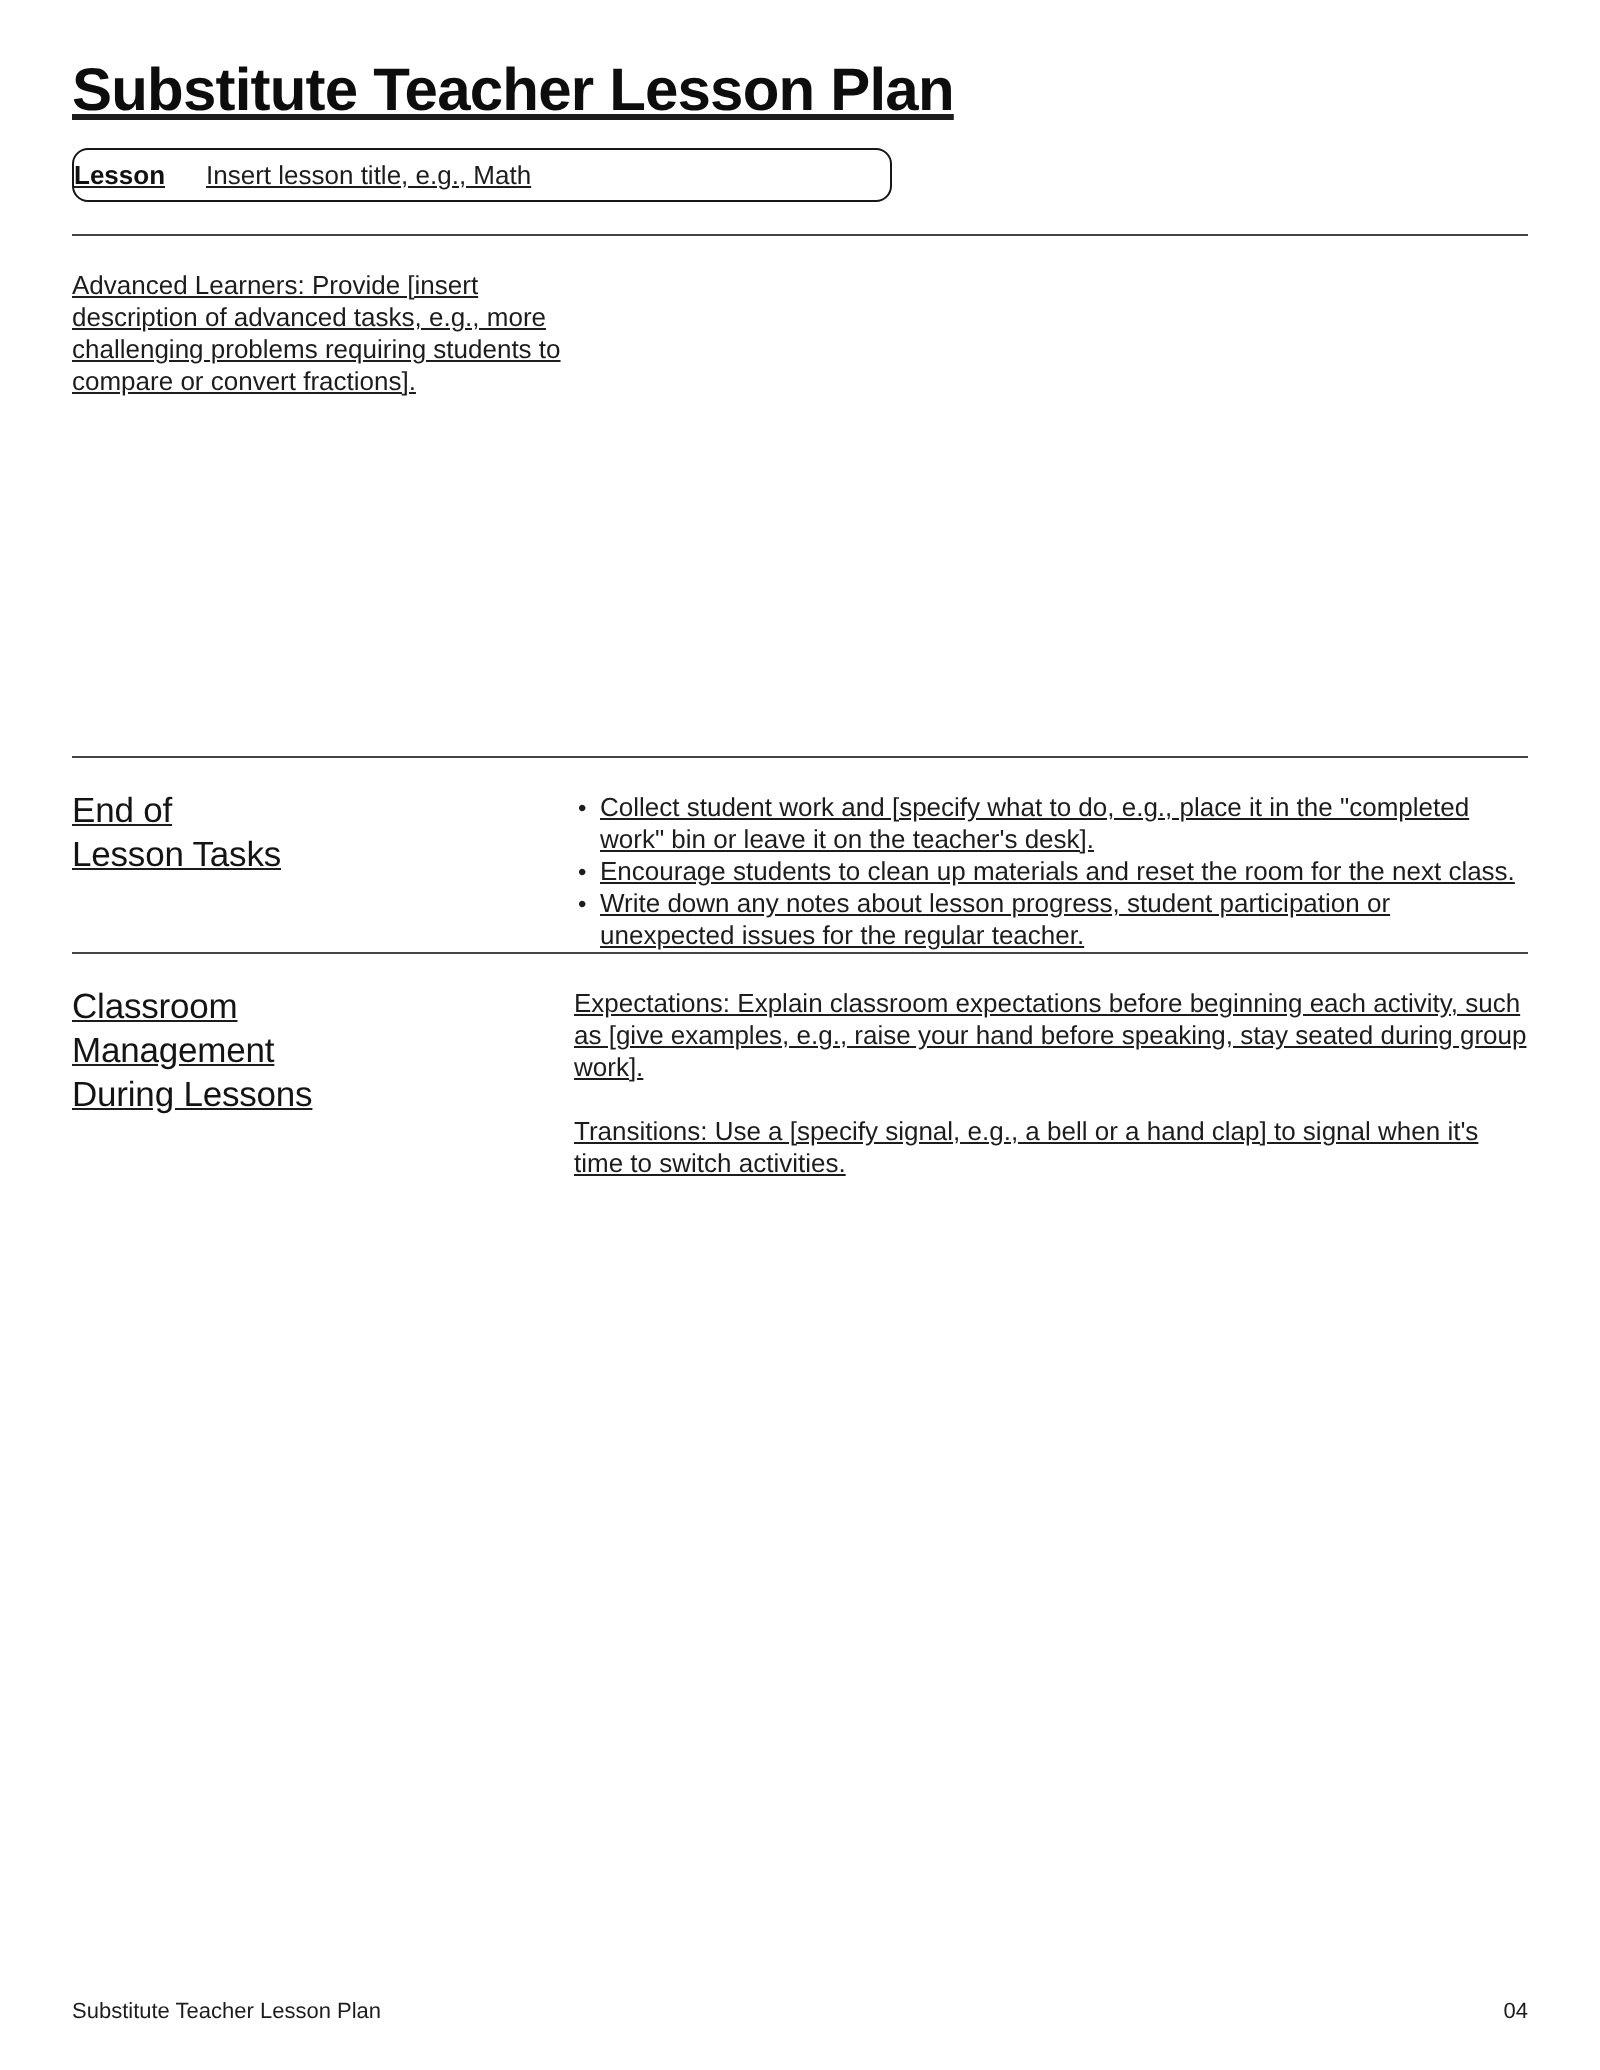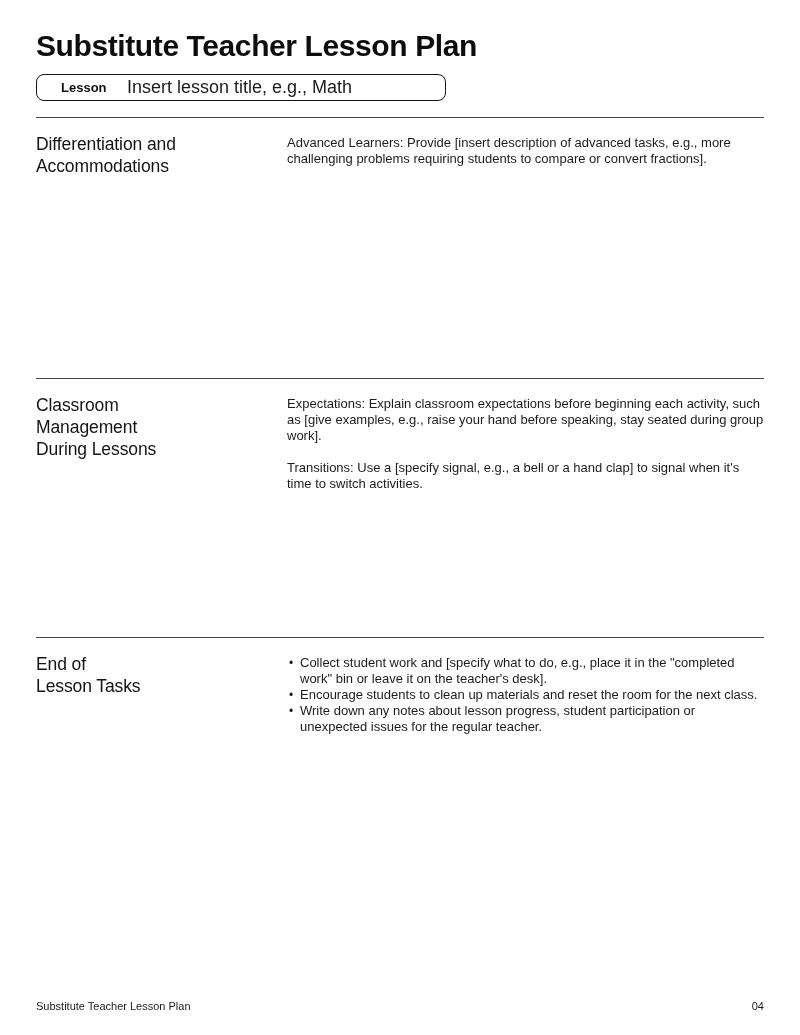--- a/index.html
+++ b/index.html
@@ -6,57 +6,58 @@
   .page {
     position: relative;
     width: 800px;
     height: 1023px;
     background: #ffffff;
     font-family: "Liberation Sans", "DejaVu Sans", sans-serif;
     color: #1c1c1c;
     box-sizing: border-box;
     padding: 0 36px;
     overflow: hidden;
+    text-decoration: underline;
   }
   .title {
     margin: 0;
     padding-top: 30px;
     font-size: 30px;
     line-height: 32px;
     font-weight: bold;
     letter-spacing: -0.4px;
     color: #0d0d0d;
   }
   .lesson-box {
     margin-top: 12px;
     width: 410px;
     height: 27px;
     border: 1.5px solid #161616;
     border-radius: 8px;
     display: flex;
     align-items: center;
     box-sizing: border-box;
-    padding-left: 24px;
+    padding-left: 0;
     background: #ffffff;
   }
   .lesson-label {
     font-size: 13px;
     font-weight: bold;
     color: #111111;
     min-width: 48px;
   }
   .lesson-input {
     border: none;
     outline: none;
     flex: 1;
     margin-left: 18px;
     padding: 0;
     background: transparent;
     font-family: "Liberation Sans", "DejaVu Sans", sans-serif;
-    font-size: 18px;
+    font-size: 13px;
     color: #1c1c1c;
   }
   .lesson-input::placeholder { color: #1c1c1c; opacity: 1; }
 
   .sec {
     border-top: 1px solid #454545;
     display: grid;
     grid-template-columns: 251px 1fr;
     padding-top: 15px;
     box-sizing: border-box;
@@ -115,45 +116,43 @@
 <div class="page">
 
   <h1 class="title">Substitute Teacher Lesson Plan</h1>
 
   <div class="lesson-box">
     <span class="lesson-label">Lesson</span>
     <input class="lesson-input" type="text" placeholder="Insert lesson title, e.g., Math" style="">
   </div>
 
   <section class="sec sec-first sec-h261">
-    <h2 class="sec-heading">Differentiation and
-Accommodations</h2>
     <div class="sec-body">
       <p>Advanced Learners: Provide [insert description of advanced tasks, e.g., more challenging problems requiring students to compare or convert fractions].</p>
-    </div>
-  </section>
-
-  <section class="sec sec-h259">
-    <h2 class="sec-heading">Classroom
-Management
-During Lessons</h2>
-    <div class="sec-body">
-      <p>Expectations: Explain classroom expectations before beginning each activity, such as [give examples, e.g., raise your hand before speaking, stay seated during group work].</p>
-      <p>Transitions: Use a [specify signal, e.g., a bell or a hand clap] to signal when it's time to switch activities.</p>
     </div>
   </section>
 
   <section class="sec">
     <h2 class="sec-heading">End of
 Lesson Tasks</h2>
     <ul class="sec-bullets">
       <li>Collect student work and [specify what to do, e.g., place it in the "completed work" bin or leave it on the teacher's desk].</li>
       <li>Encourage students to clean up materials and reset the room for the next class.</li>
       <li>Write down any notes about lesson progress, student participation or unexpected issues for the regular teacher.</li>
     </ul>
   </section>
 
+  <section class="sec sec-h259">
+    <h2 class="sec-heading">Classroom
+Management
+During Lessons</h2>
+    <div class="sec-body">
+      <p>Expectations: Explain classroom expectations before beginning each activity, such as [give examples, e.g., raise your hand before speaking, stay seated during group work].</p>
+      <p>Transitions: Use a [specify signal, e.g., a bell or a hand clap] to signal when it's time to switch activities.</p>
+    </div>
+  </section>
+
   <div class="footer">
     <span>Substitute Teacher Lesson Plan</span>
     <span>04</span>
   </div>
 
 </div>
 
 </body></html>

